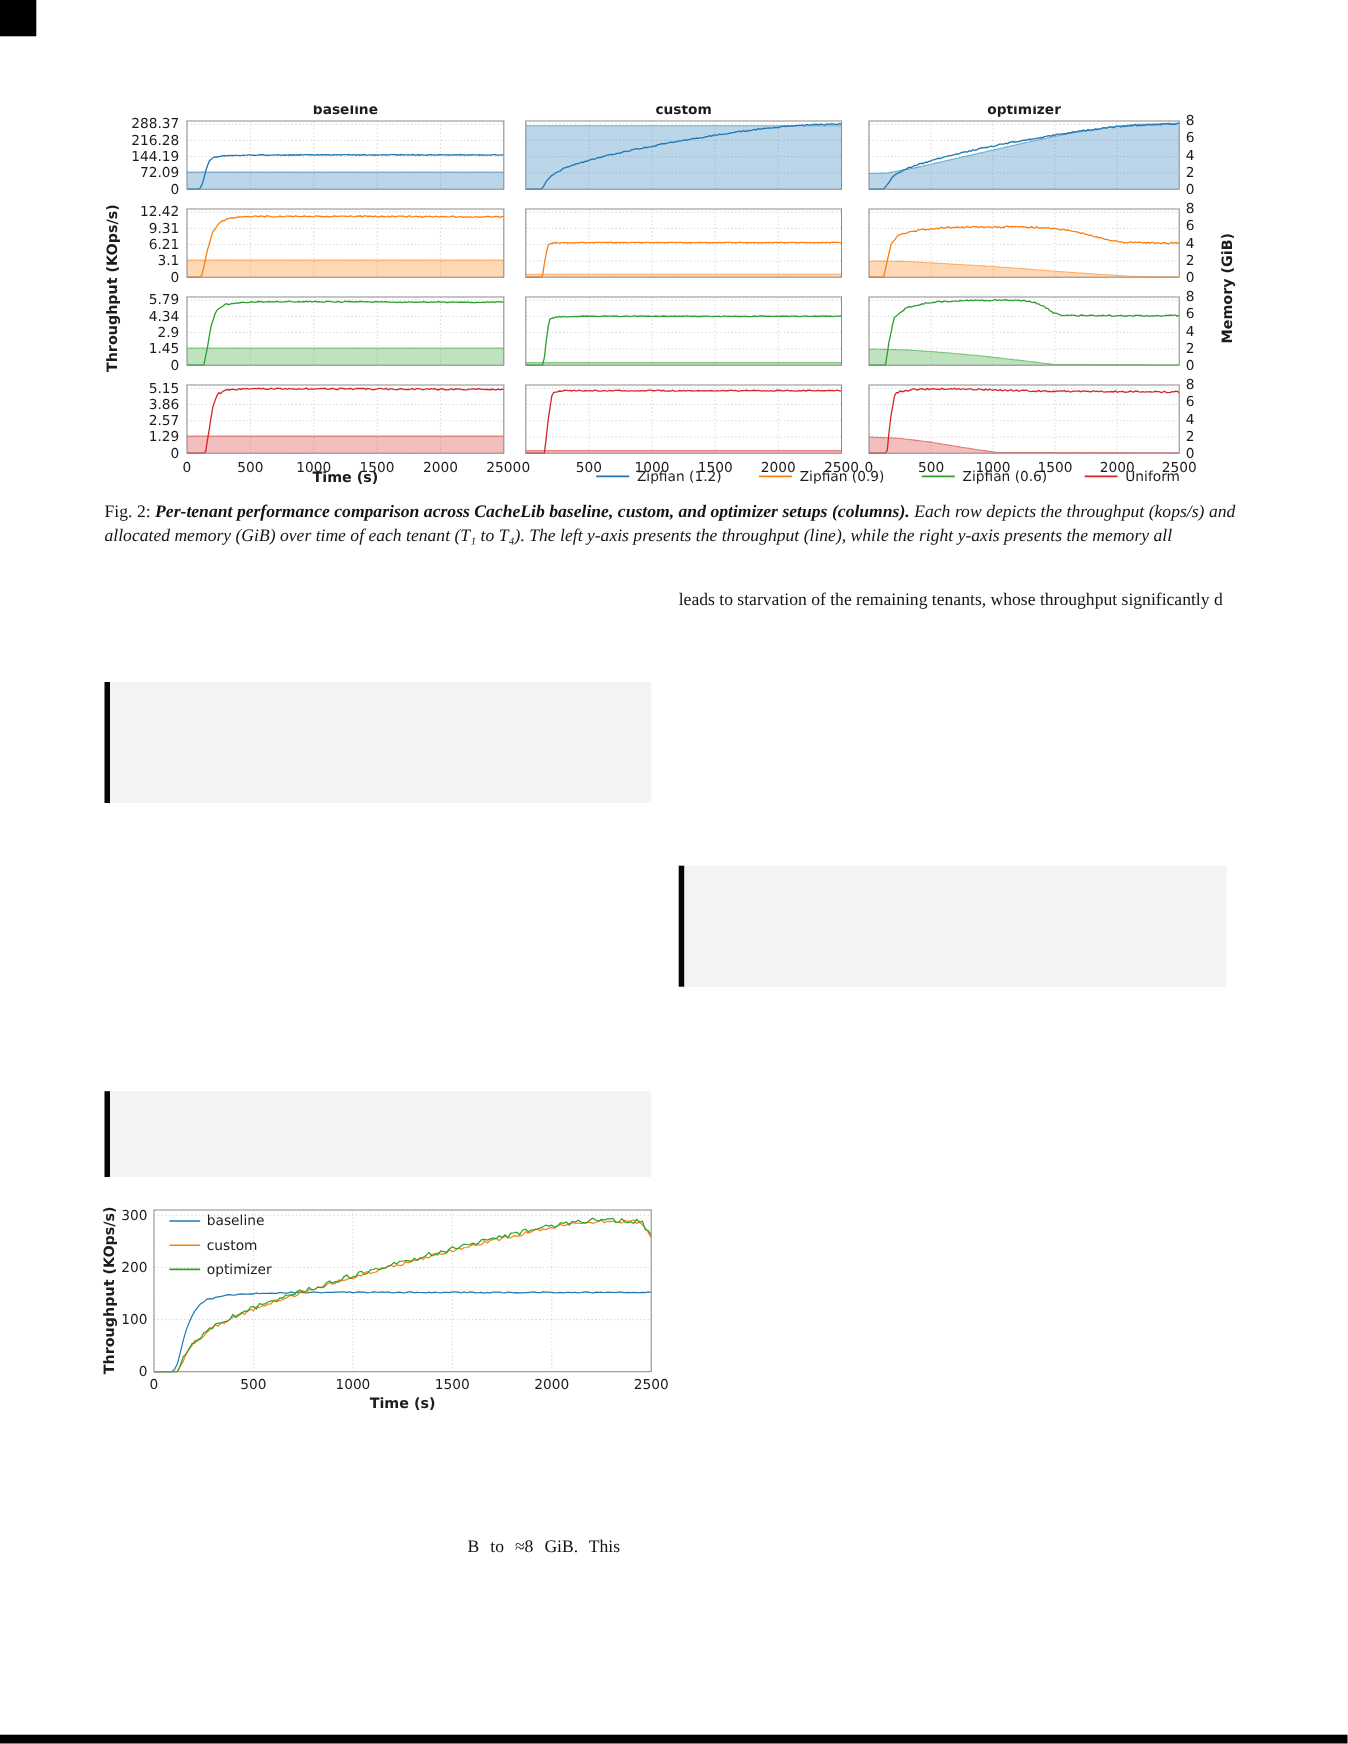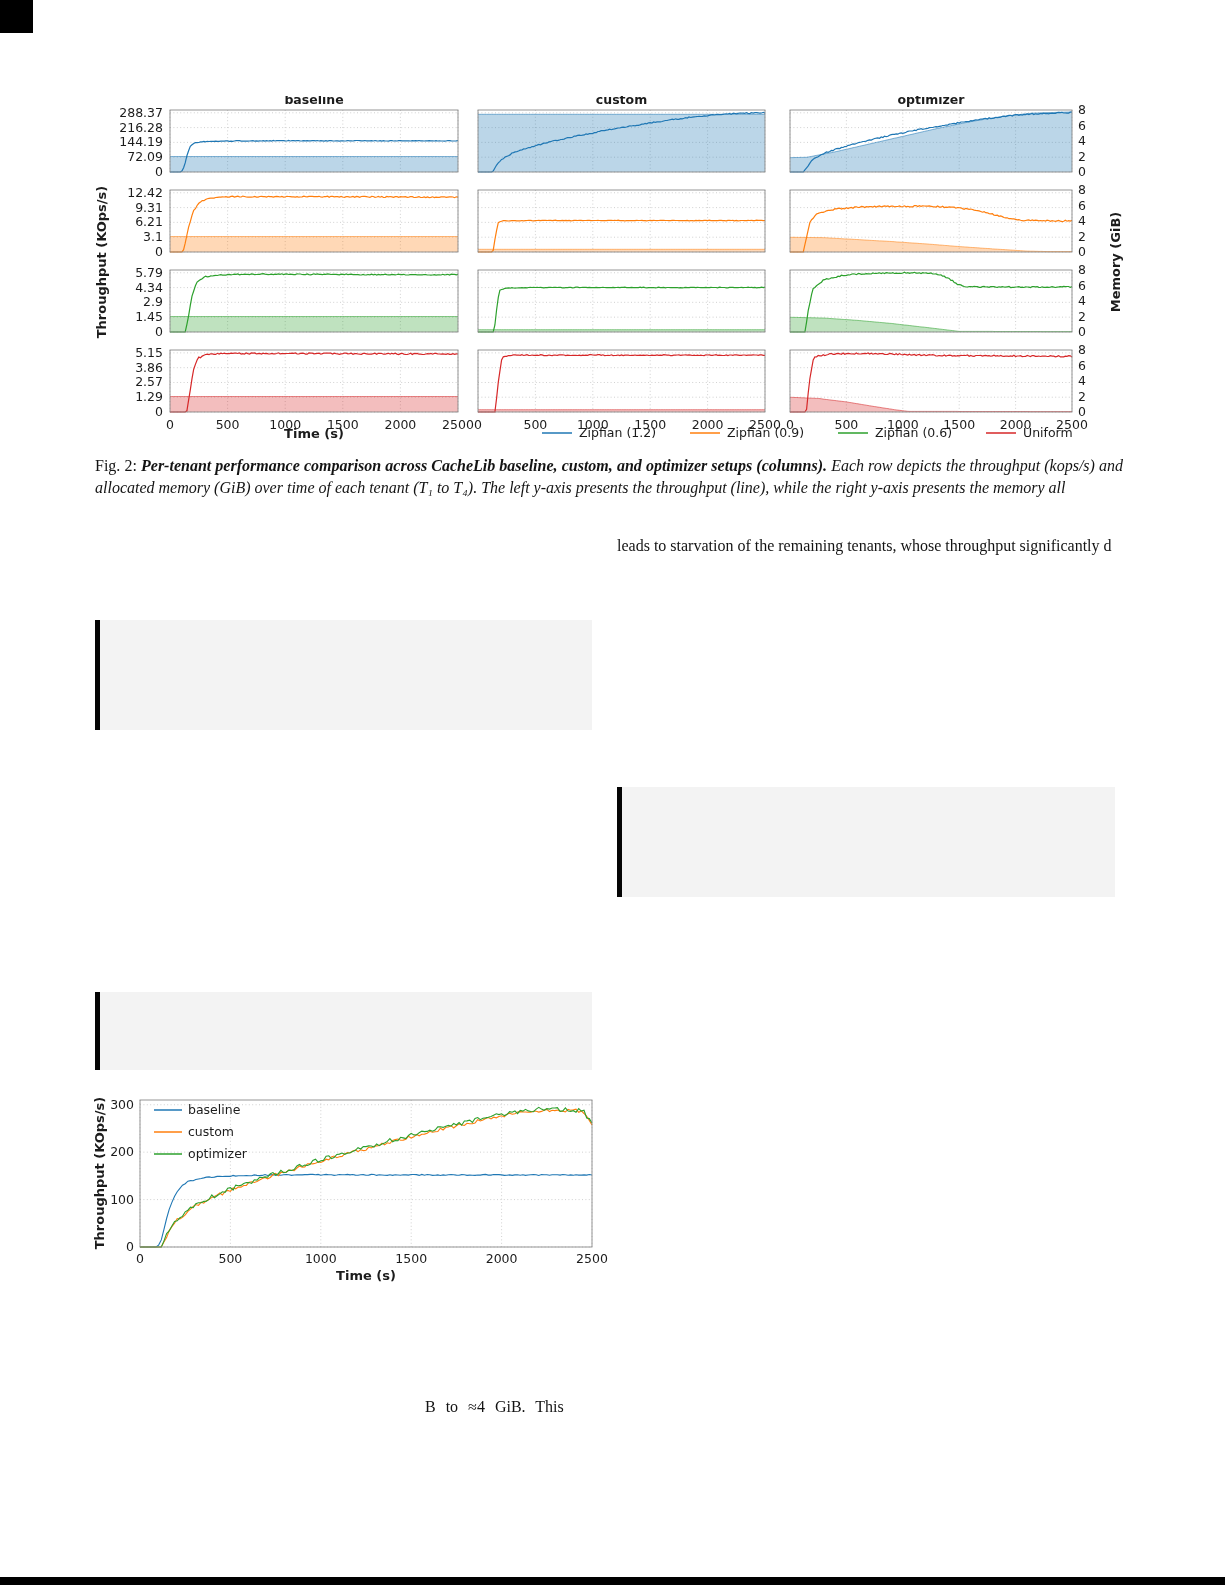--- a/index.html
+++ b/index.html
@@ -357,15 +357,15 @@
     <line x1="62" y1="18" x2="90" y2="18" stroke="#1f77b4" stroke-width="1.5"></line>
     <text x="96" y="22" font-size="12.5">baseline</text>
     <line x1="62" y1="40" x2="90" y2="40" stroke="#ff7f0e" stroke-width="1.5"></line>
     <text x="96" y="44" font-size="12.5">custom</text>
     <line x1="62" y1="62" x2="90" y2="62" stroke="#2ca02c" stroke-width="1.5"></line>
     <text x="96" y="66" font-size="12.5">optimizer</text>
     <text transform="translate(12 81) rotate(-90)" text-anchor="middle" font-size="13" font-weight="bold">Throughput (KOps/s)</text>
     <text x="274" y="188" text-anchor="middle" font-size="13" font-weight="bold">Time (s)</text>
   </svg>
 
-<p class="abs fragment">B to ≈4 GiB. This</p>
+<p class="abs fragment">B to ≈8 GiB. This</p>
 
 <div class="abs bbar"></div>
 
 </body></html>

